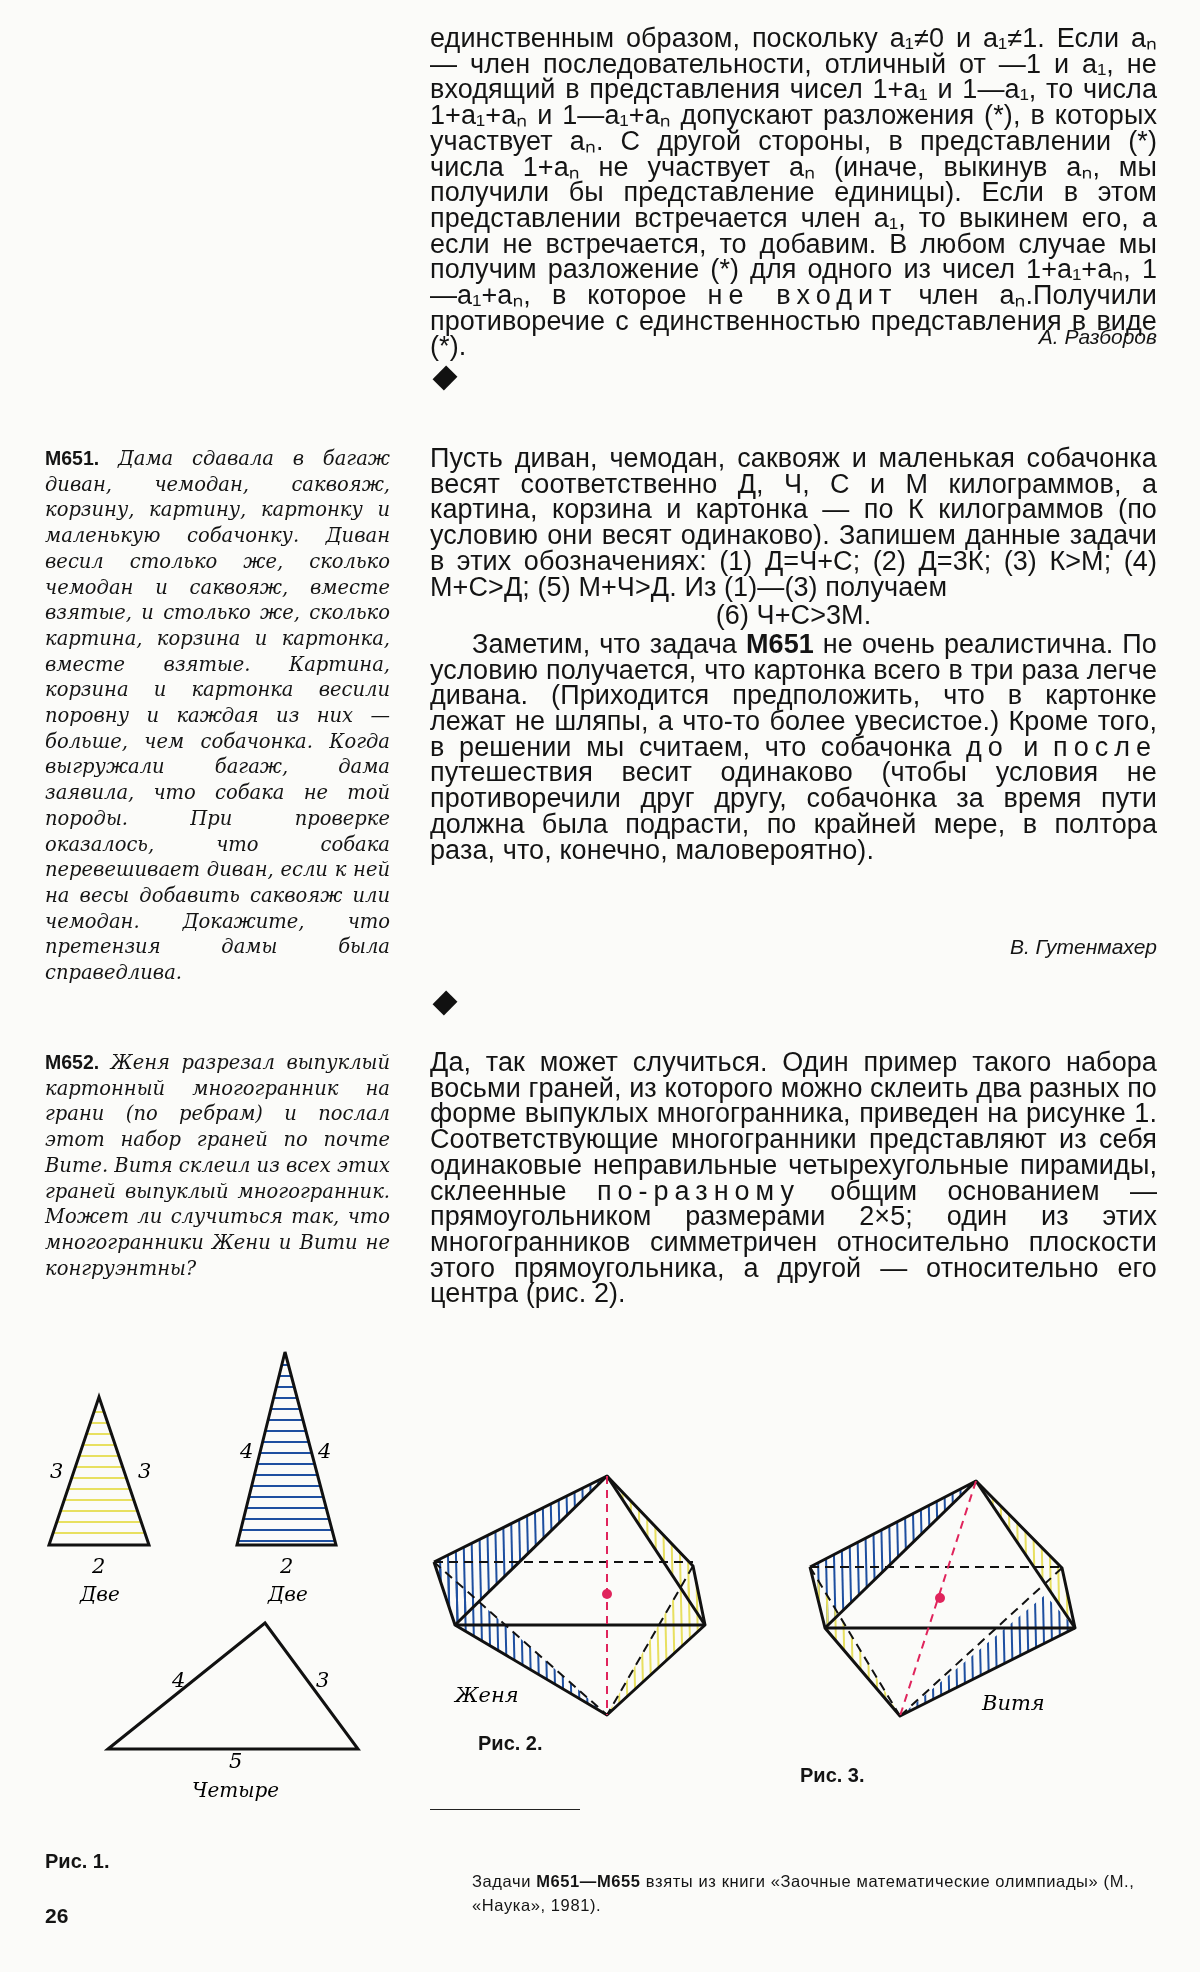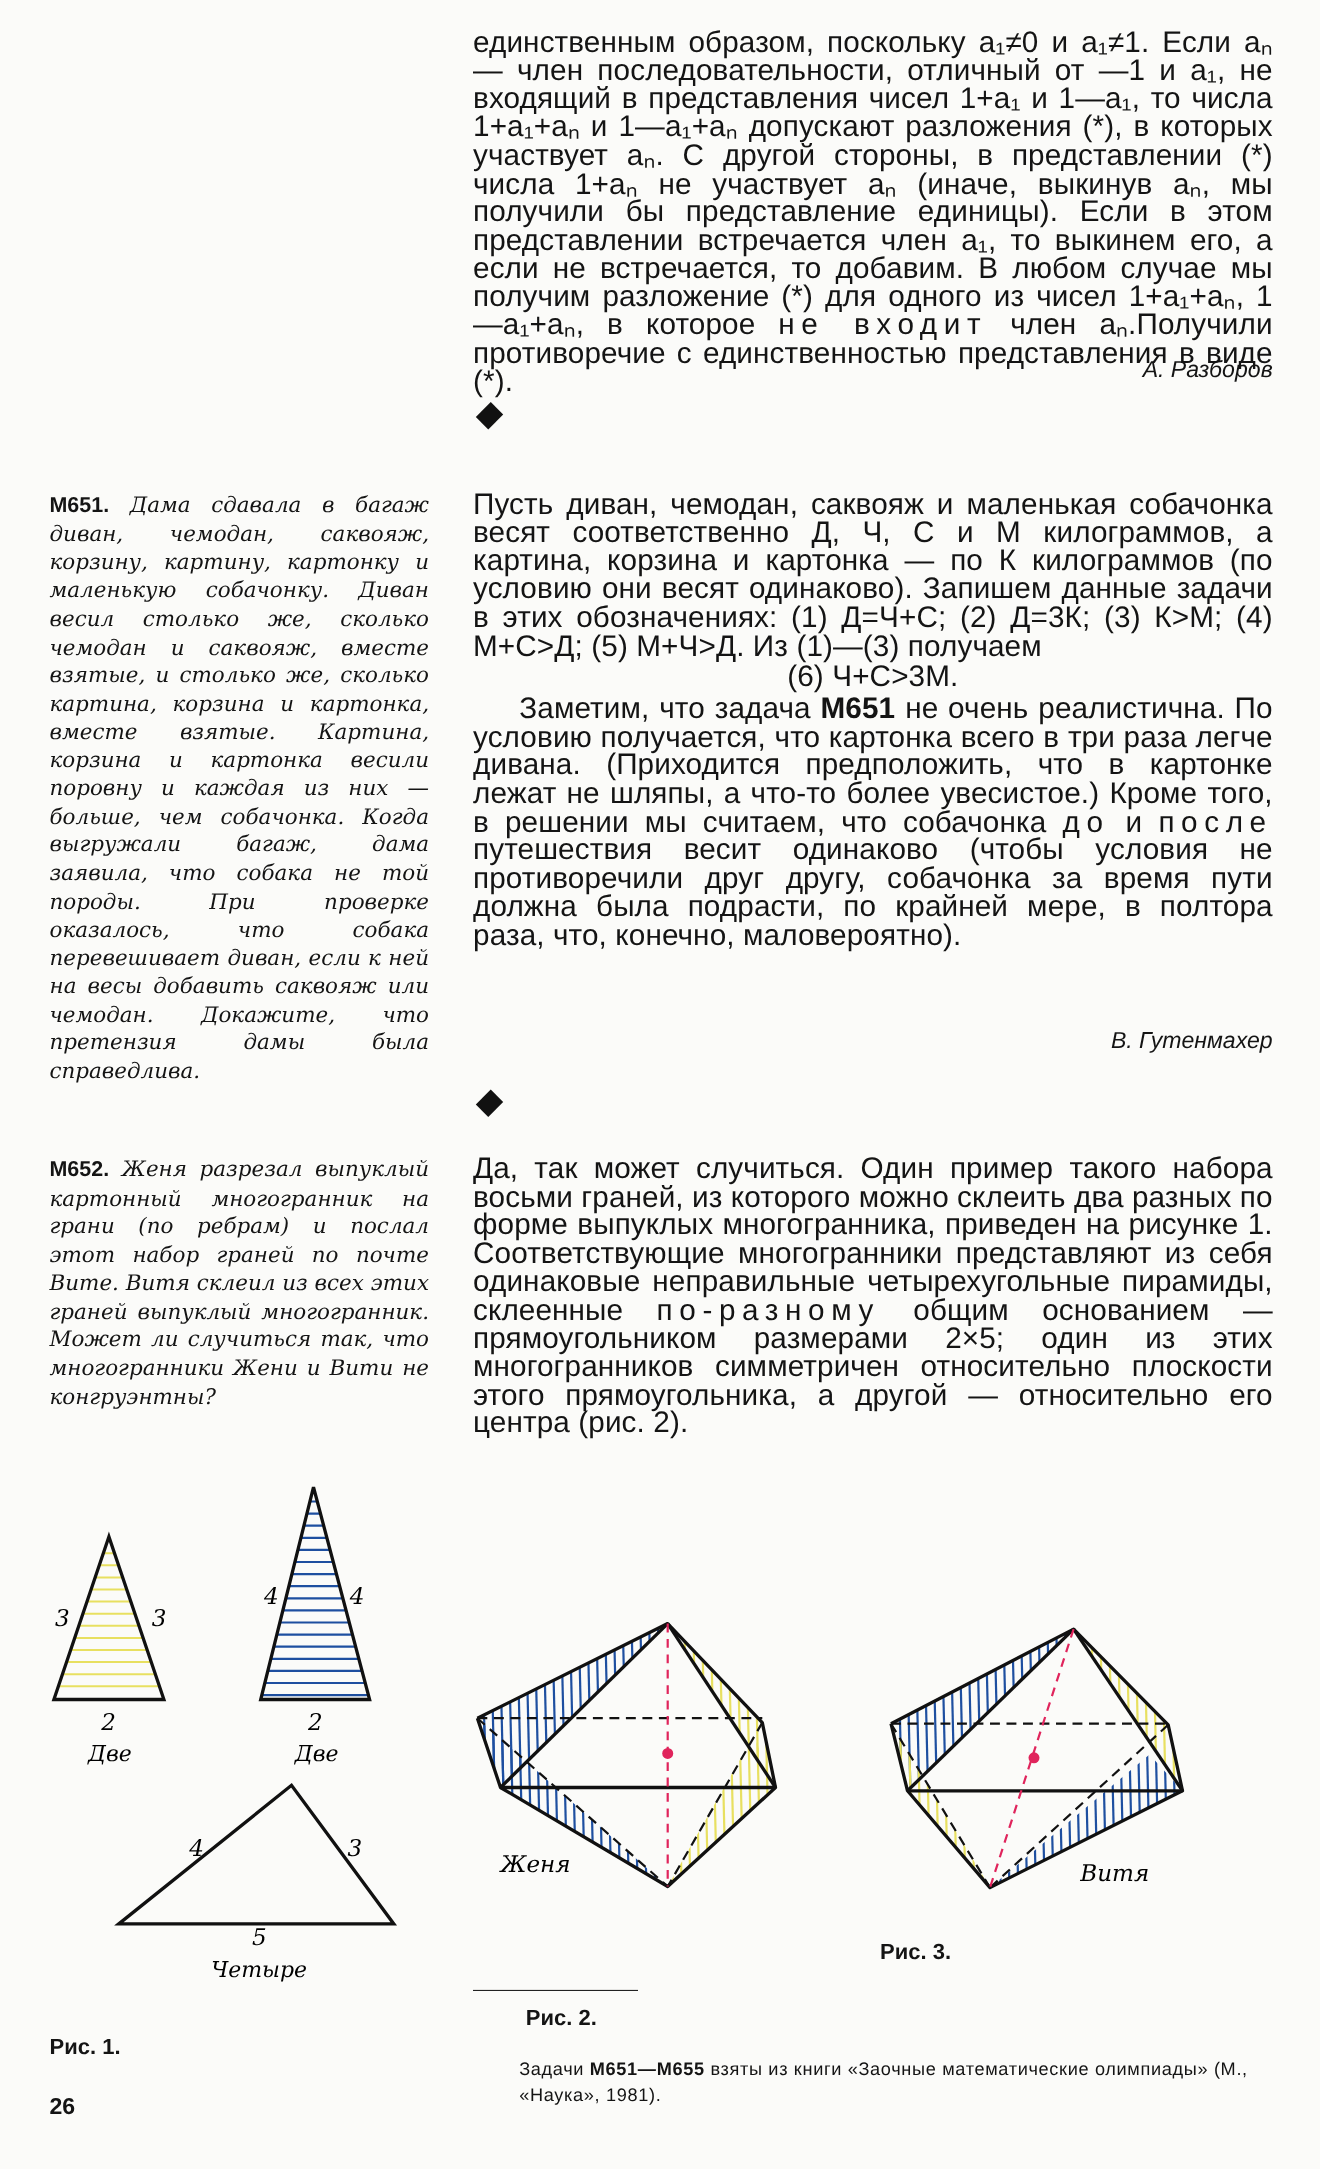--- a/index.html
+++ b/index.html
@@ -302,21 +302,21 @@
   </g>
   <g fill="none" stroke="#111" stroke-width="2" stroke-dasharray="9,6">
     <line x1="4" y1="92" x2="263" y2="92"></line>
     <line x1="4" y1="92" x2="177" y2="245"></line>
     <line x1="263" y1="96" x2="177" y2="245"></line>
   </g>
   <line x1="177" y1="6" x2="177" y2="245" stroke="#e0245c" stroke-width="2" stroke-dasharray="8,6"></line>
   <circle cx="177" cy="124" r="5" fill="#e0245c"></circle>
   <text x="25" y="232" font-size="21">Женя</text>
 </svg>
-<div class="fig-label" style="left:478px; top:1824px;">Рис. 2.</div>
+<div class="fig-label" style="left:478px; top:1732px;">Рис. 2.</div>
 
 <svg class="abs" style="left:800px; top:1470px;" width="300" height="260">
   <defs>
     <clipPath id="c3a">
         <polygon points="10,97 176,11 25,158"></polygon>
       </clipPath>
     <clipPath id="c3b">
         <polygon points="275,158 100,246 245,125"></polygon>
       </clipPath>
     <clipPath id="c3c">

